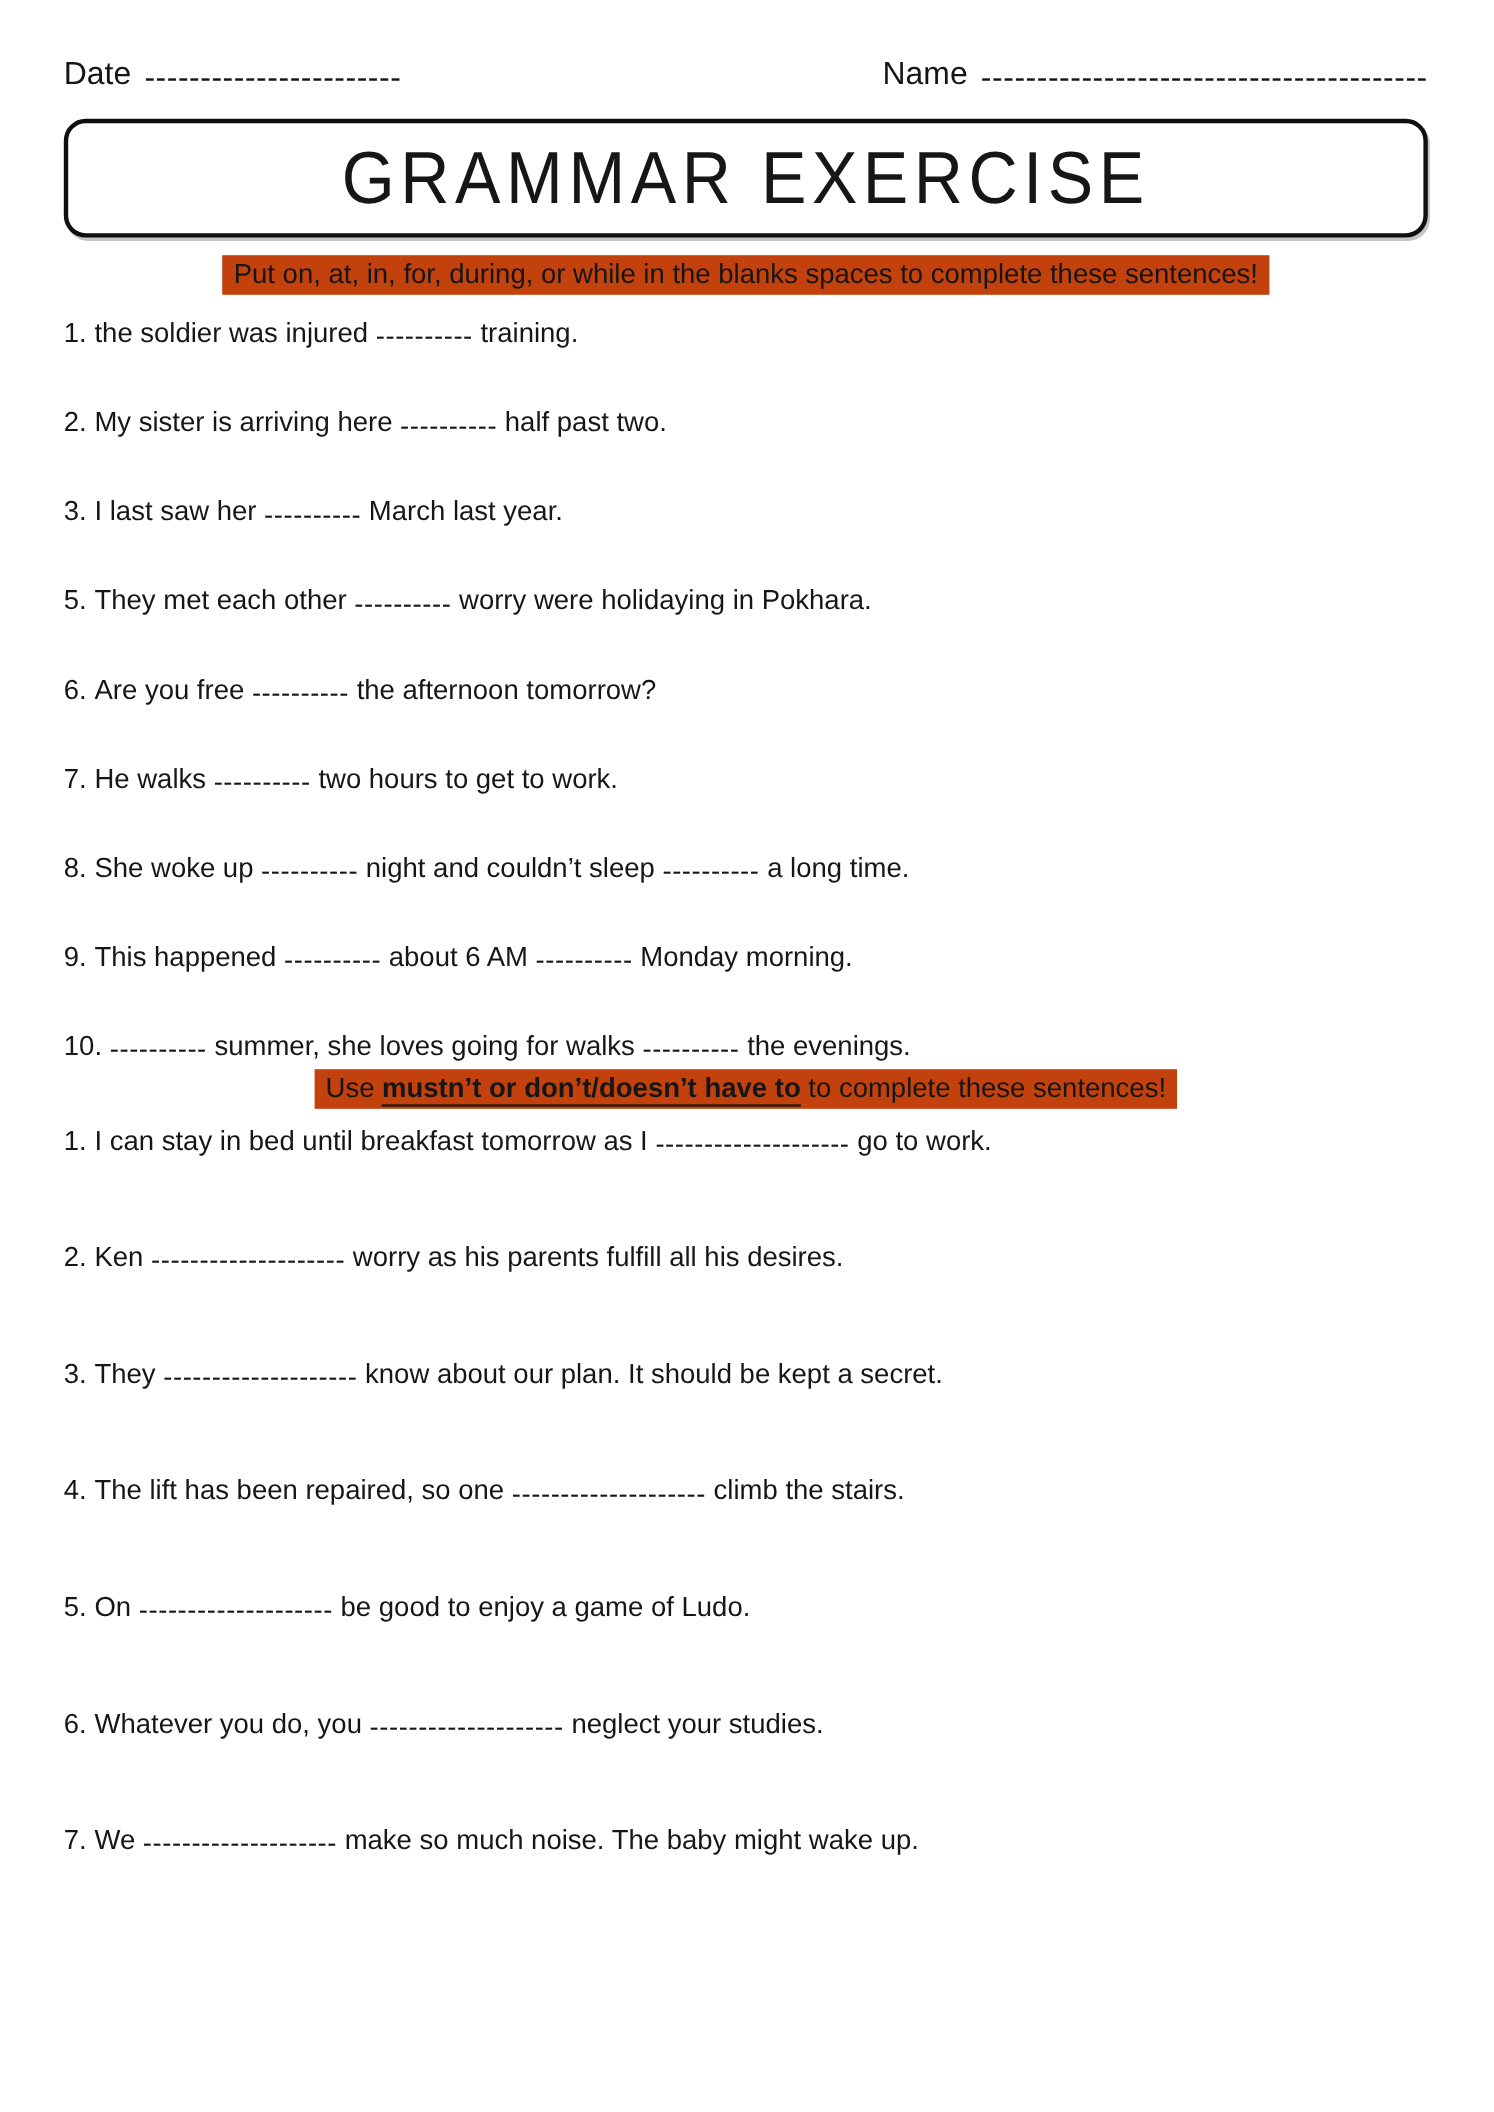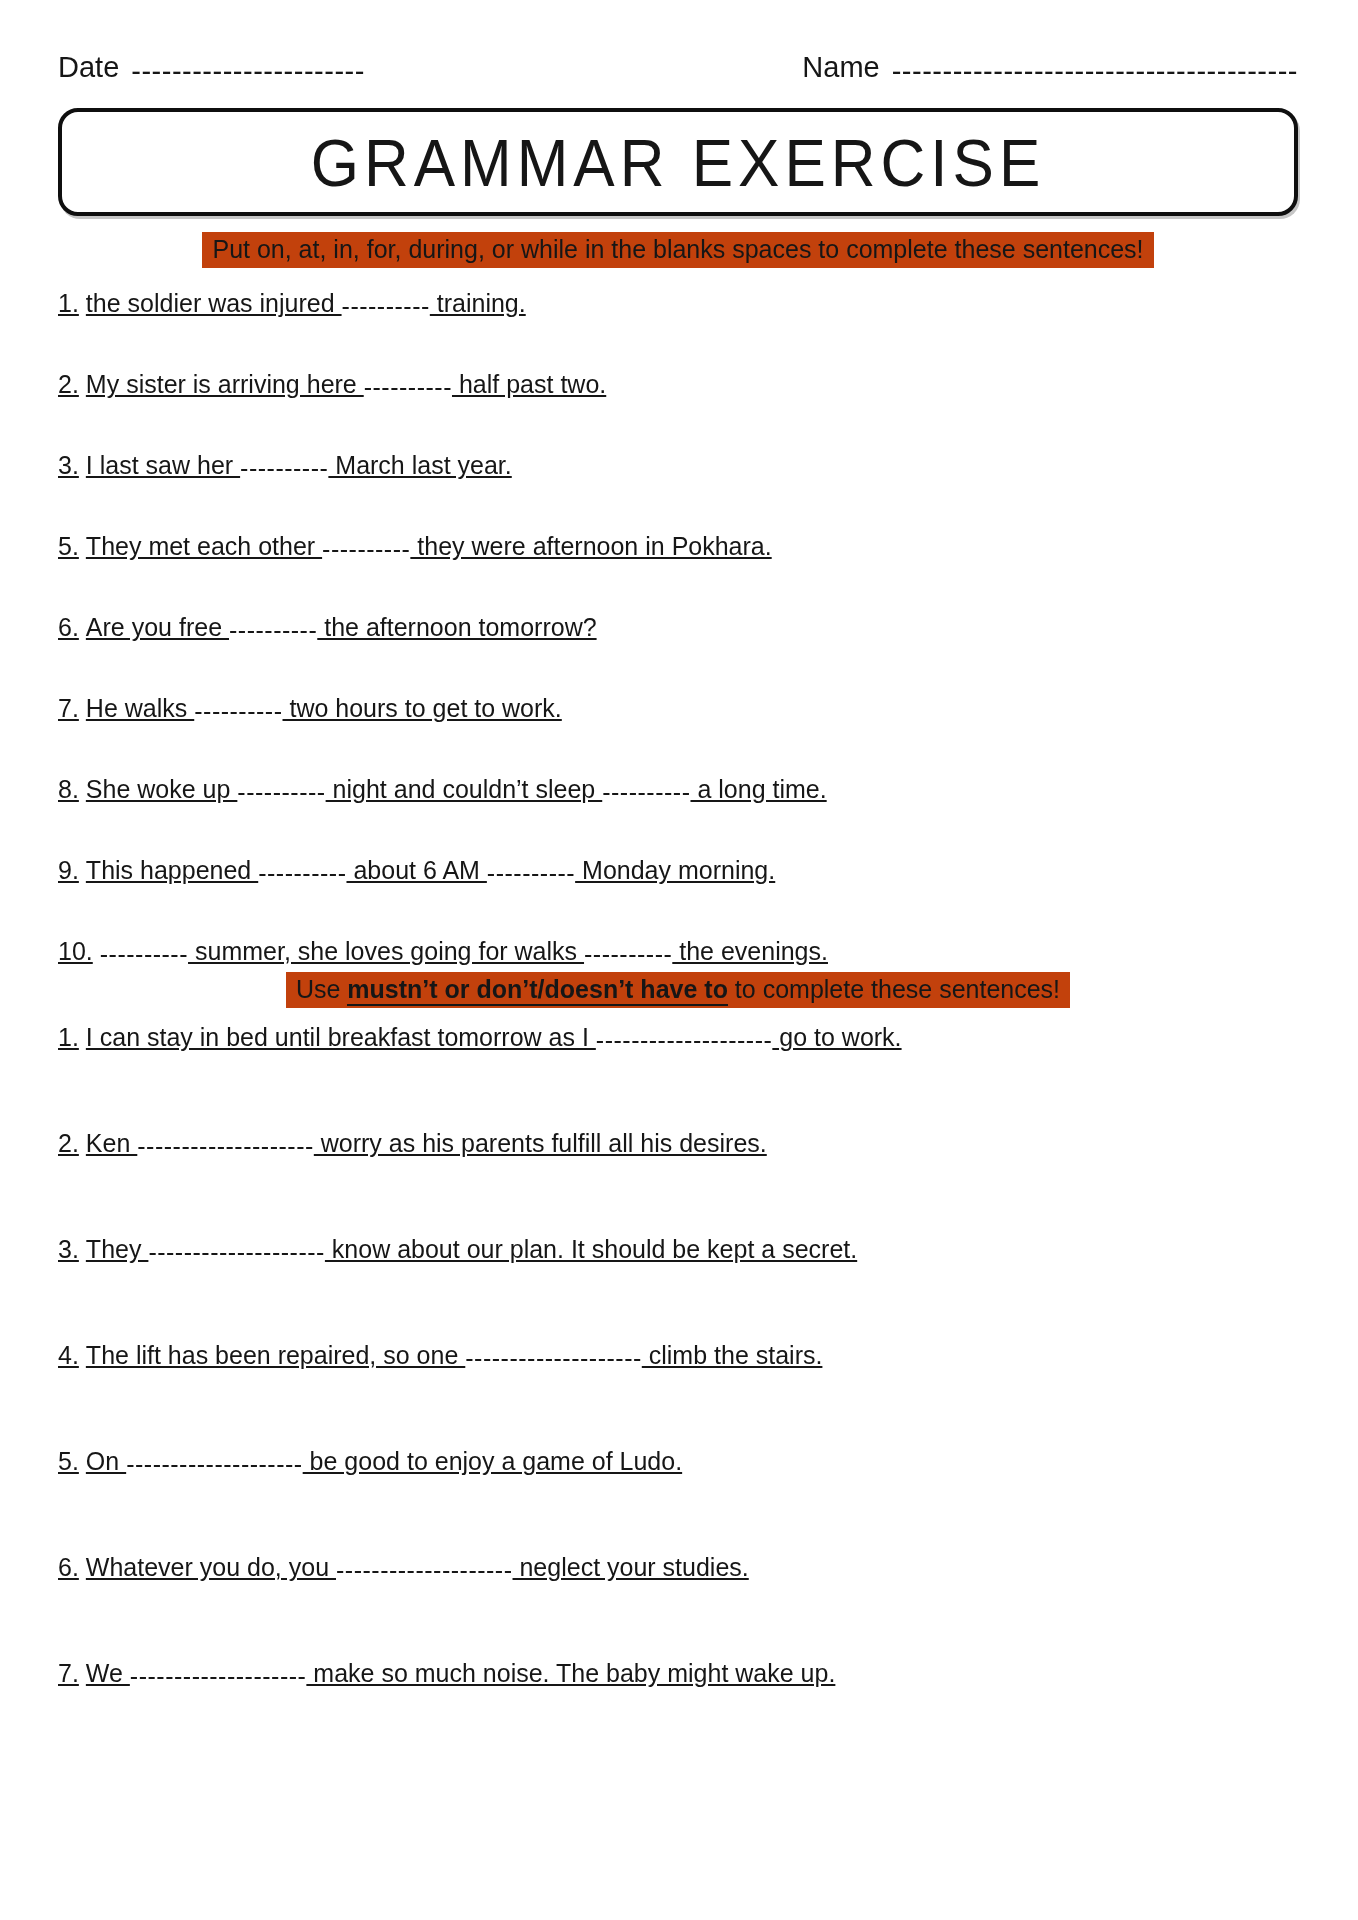--- a/index.html
+++ b/index.html
@@ -15,21 +15,21 @@
   .title-box{
     margin-top:24px;border:4px solid #0f0f0f;border-radius:20px;height:100px;
     display:flex;align-items:center;justify-content:center;background:#fff;
     box-shadow:2px 3px 0 #c6c6c6;
   }
   .title{font-size:62px;letter-spacing:5px;font-weight:400;transform:scaleY(1.08);white-space:nowrap;}
   .instruction-row{text-align:center;margin-top:16px;font-size:25px;line-height:31px;}
   .sec2 .instruction-row{margin-top:8px;}
   .highlight{background:#c2410c;padding:2px 10px 3px;display:inline-block;}
   .useg{border-bottom:2px solid #161616;padding-bottom:1px;font-weight:bold;}
-  .items{margin-top:22px;text-decoration:underline;}
+  .items{margin-top:22px;}
   .sec2 .items{margin-top:16px;}
   .sentence{font-size:25px;line-height:26px;white-space:nowrap;}
   .sec1 .sentence{margin-bottom:55px;}
   .sec2 .sentence{margin-bottom:80px;}
   .sentence:last-child{margin-bottom:0;}
   .num{margin-right:7px;}
   .blank{letter-spacing:.5px;display:inline-block;transform:translateY(3px);}
 </style>
 </head>
 <body>
@@ -52,21 +52,21 @@
   </div>
 
   <div class="section sec1">
     <div class="instruction-row">
       <span class="highlight"><span>Put on, at, in, for, during, or while in the blanks spaces to complete these sentences!</span></span>
     </div>
     <div class="items">
         <div class="sentence"><span class="num">1.</span><span>the soldier was injured </span><span class="blank">----------</span><span> training.</span></div>
         <div class="sentence"><span class="num">2.</span><span>My sister is arriving here </span><span class="blank">----------</span><span> half past two.</span></div>
         <div class="sentence"><span class="num">3.</span><span>I last saw her </span><span class="blank">----------</span><span> March last year.</span></div>
-        <div class="sentence"><span class="num">5.</span><span>They met each other </span><span class="blank">----------</span><span> they were afternoon in Pokhara.</span></div>
+        <div class="sentence"><span class="num">5.</span><span>They met each other </span><span class="blank">----------</span><span> worry were holidaying in Pokhara.</span></div>
         <div class="sentence"><span class="num">6.</span><span>Are you free </span><span class="blank">----------</span><span> the afternoon tomorrow?</span></div>
         <div class="sentence"><span class="num">7.</span><span>He walks </span><span class="blank">----------</span><span> two hours to get to work.</span></div>
         <div class="sentence"><span class="num">8.</span><span>She woke up </span><span class="blank">----------</span><span> night and couldn’t sleep </span><span class="blank">----------</span><span> a long time.</span></div>
         <div class="sentence"><span class="num">9.</span><span>This happened </span><span class="blank">----------</span><span> about 6 AM </span><span class="blank">----------</span><span> Monday morning.</span></div>
         <div class="sentence"><span class="num">10.</span><span class="blank">----------</span><span> summer, she loves going for walks </span><span class="blank">----------</span><span> the evenings.</span></div>
       </div>
   </div>
 
   <div class="section sec2">
     <div class="instruction-row">

